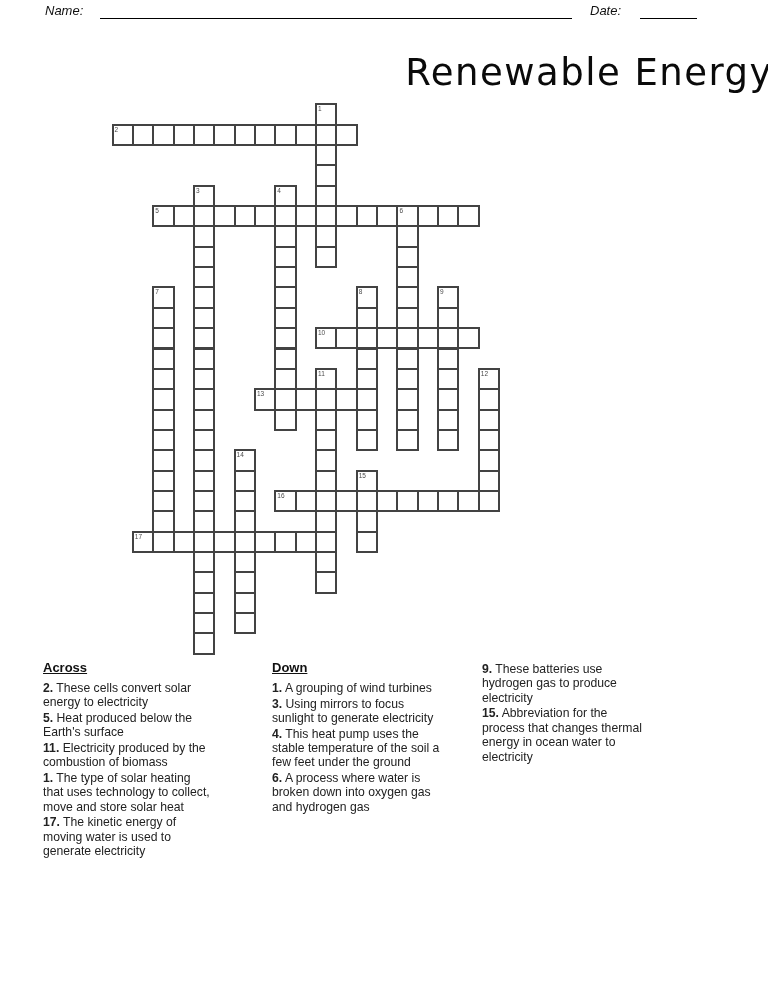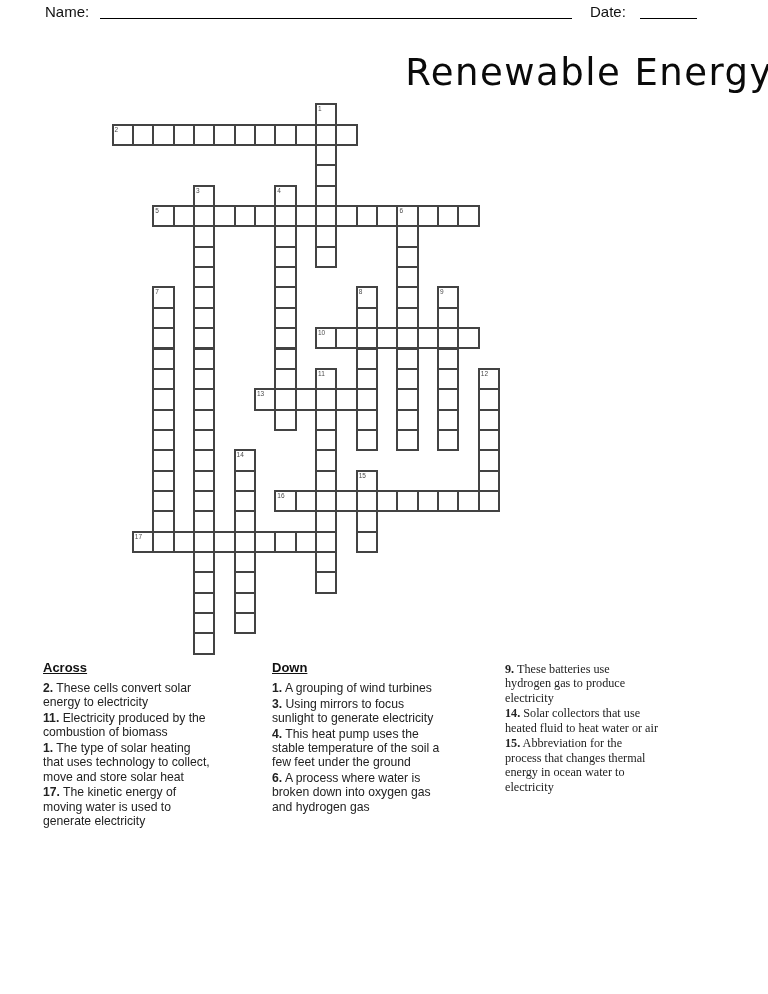--- a/index.html
+++ b/index.html
@@ -1,21 +1,21 @@
 <!DOCTYPE html>
 <html><head>
 <meta charset="utf-8">
 <style>
   html,body{margin:0;padding:0;}
   body{
     width:768px;height:994px;position:relative;background:#ffffff;
     font-family:"Liberation Sans", sans-serif;color:#222;overflow:hidden;
   }
   
-  .hdr-label{position:absolute;font-size:15px;color:#111;top:3px;}
+  .hdr-label{position:absolute;font-size:13px;color:#111;top:3px;font-style:italic;}
   #name-label{left:45px;}
   #date-label{left:590px;}
   .blank-line{position:absolute;top:17px;height:1px;border-bottom:1.6px solid #000;}
   #name-line{left:100px;width:472px;}
   #date-line{left:640px;width:57px;}
   
   .title{
     position:absolute;top:37px;left:0;width:757px;margin:16px;
     text-align:right;font-family:"DejaVu Sans", sans-serif;
     font-size:37px;font-weight:500;letter-spacing:1.5px;color:#0a0a0a;line-height:40px;
@@ -26,21 +26,21 @@
     position:absolute;background:#fff;border:2px solid #434343;box-sizing:border-box;
   }
   .cellnum{
     position:absolute;font-size:6.5px;line-height:7px;color:#4a4a4a;z-index:2;
     font-family:"Liberation Sans", sans-serif;
   }
   
   .clue-col{position:absolute;top:660px;}
   #clue-col-across{left:43px;width:226px;}
   #clue-col-down1{left:272px;width:224px;}
-  #clue-col-down2{left:505px;width:240px;padding-top:2px;font-family:Liberation Serif, serif;}
+  #clue-col-down2{left:482px;width:240px;padding-top:2px;}
   .clue-heading{
     font-size:13px;font-weight:bold;text-decoration:underline;color:#111;
     line-height:15px;margin-bottom:6px;
   }
   .clue{font-size:12.2px;line-height:14.4px;margin-bottom:1.2px;color:#222;}
   .clue .num{font-weight:bold;}
   .clue .txt{white-space:pre-line;}
 </style>
 </head>
 <body>
@@ -230,20 +230,22 @@
     <div class="cellnum" style="left: 358.7px; top: 471.6px;">15</div>
     <div class="cellnum" style="left: 277.3px; top: 491.95px;">16</div>
     <div class="cellnum" style="left: 134.85px; top: 532.65px;">17</div>
   </div>
 
 <div id="clue-col-across" class="clue-col">
   <div class="clue-heading">Across</div>
   <div id="across-list">
       <div class="clue"><span class="num">2.</span><span class="txt"> These cells convert solar
 energy to electricity</span></div>
+      <div class="clue"><span class="num">5.</span><span class="txt"> Heat produced below the
+Earth's surface</span></div>
       <div class="clue"><span class="num">11.</span><span class="txt"> Electricity produced by the
 combustion of biomass</span></div>
       <div class="clue"><span class="num">1.</span><span class="txt"> The type of solar heating
 that uses technology to collect,
 move and store solar heat</span></div>
       <div class="clue"><span class="num">17.</span><span class="txt"> The kinetic energy of
 moving water is used to
 generate electricity</span></div>
     </div>
 </div>
@@ -261,20 +263,18 @@
 broken down into oxygen gas
 and hydrogen gas</span></div>
     </div>
 </div>
 
 <div id="clue-col-down2" class="clue-col">
   <div id="down-list-2">
       <div class="clue"><span class="num">9.</span><span class="txt"> These batteries use
 hydrogen gas to produce
 electricity</span></div>
-      <div class="clue"><span class="num">14.</span><span class="txt"> Solar collectors that use
-heated fluid to heat water or air</span></div>
       <div class="clue"><span class="num">15.</span><span class="txt"> Abbreviation for the
 process that changes thermal
 energy in ocean water to
 electricity</span></div>
     </div>
 </div>
 
 </body></html>

